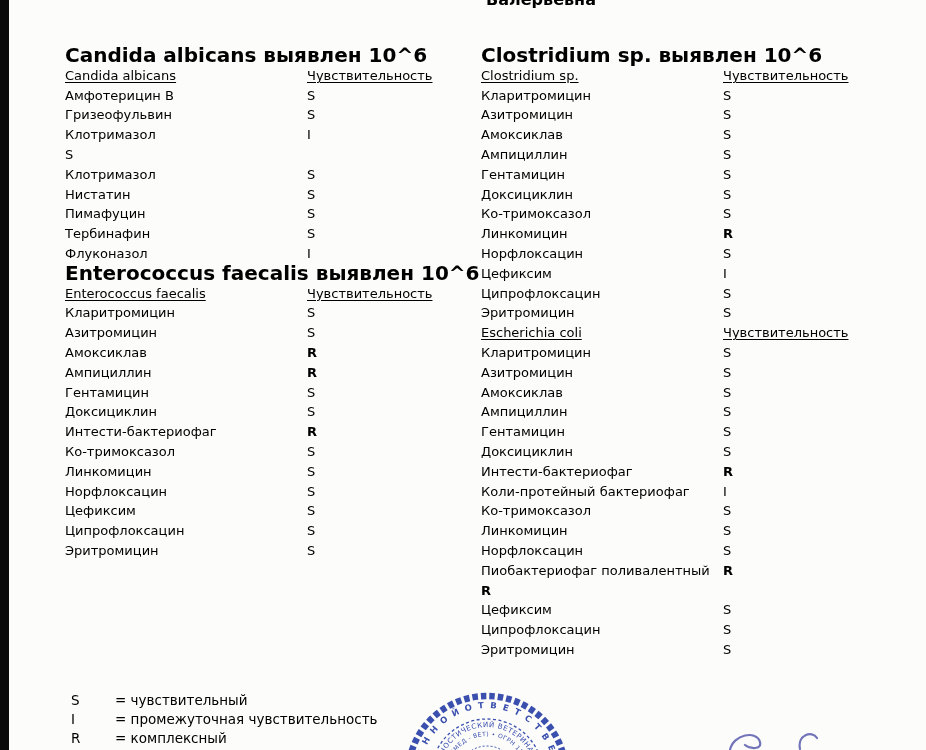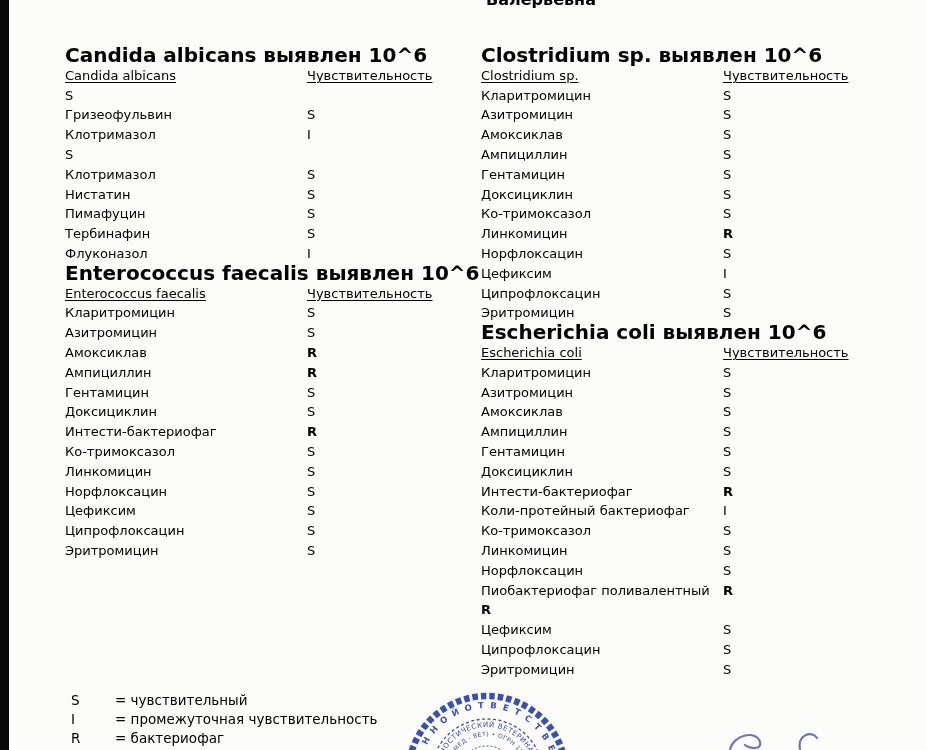--- a/index.html
+++ b/index.html
@@ -34,20 +34,21 @@
 <div class="patient-name">Валерьевна</div>
 
 <div class="col col-left" id="col-left">
     <div class="org-section">
       <div class="section-title">Candida albicans выявлен 10^6</div>
       <div class="thead">
         <div class="cell-name"><span class="u">Candida albicans</span></div>
         <div class="cell-val"><span class="u">Чувствительность</span></div>
       </div>
       <div class="trow">
+        <div class="cell-name">Амфотерицин В</div>
         <div class="cell-val">S</div>
       </div>
       <div class="trow">
         <div class="cell-name">Гризеофульвин</div>
         <div class="cell-val">S</div>
       </div>
       <div class="trow">
         <div class="cell-name">Клотримазол</div>
         <div class="cell-val">I</div>
       </div>
@@ -185,21 +186,20 @@
       <div class="trow">
         <div class="cell-name">Ципрофлоксацин</div>
         <div class="cell-val">S</div>
       </div>
       <div class="trow">
         <div class="cell-name">Эритромицин</div>
         <div class="cell-val">S</div>
       </div>
     </div>
     <div class="org-section">
-      <div class="section-title">Escherichia coli выявлен 10^6</div>
       <div class="thead">
         <div class="cell-name"><span class="u">Escherichia coli</span></div>
         <div class="cell-val"><span class="u">Чувствительность</span></div>
       </div>
       <div class="trow">
         <div class="cell-name">Кларитромицин</div>
         <div class="cell-val">S</div>
       </div>
       <div class="trow">
         <div class="cell-name">Азитромицин</div>
@@ -267,21 +267,21 @@
     <div class="legend-row">
       <div class="legend-code">S</div>
       <div class="legend-label">= чувствительный</div>
     </div>
     <div class="legend-row">
       <div class="legend-code">I</div>
       <div class="legend-label">= промежуточная чувствительность</div>
     </div>
     <div class="legend-row">
       <div class="legend-code">R</div>
-      <div class="legend-label">= бактериофаг</div>
+      <div class="legend-label">= комплексный</div>
     </div>
   </div>
 
 <svg class="stamp-svg" width="200" height="62" viewBox="0 0 200 62" style="color: rgb(58, 79, 174);">
   <defs>
     <path id="arc-outer" d="M 33,87 A 67 67 0 0 1 167,87"></path>
     <path id="arc-mid" d="M 52,87 A 48 48 0 0 1 148,87"></path>
     <path id="arc-inner" d="M 61,87 A 39 39 0 0 1 139,87"></path>
   </defs>
   <g fill="none" stroke="currentColor">

